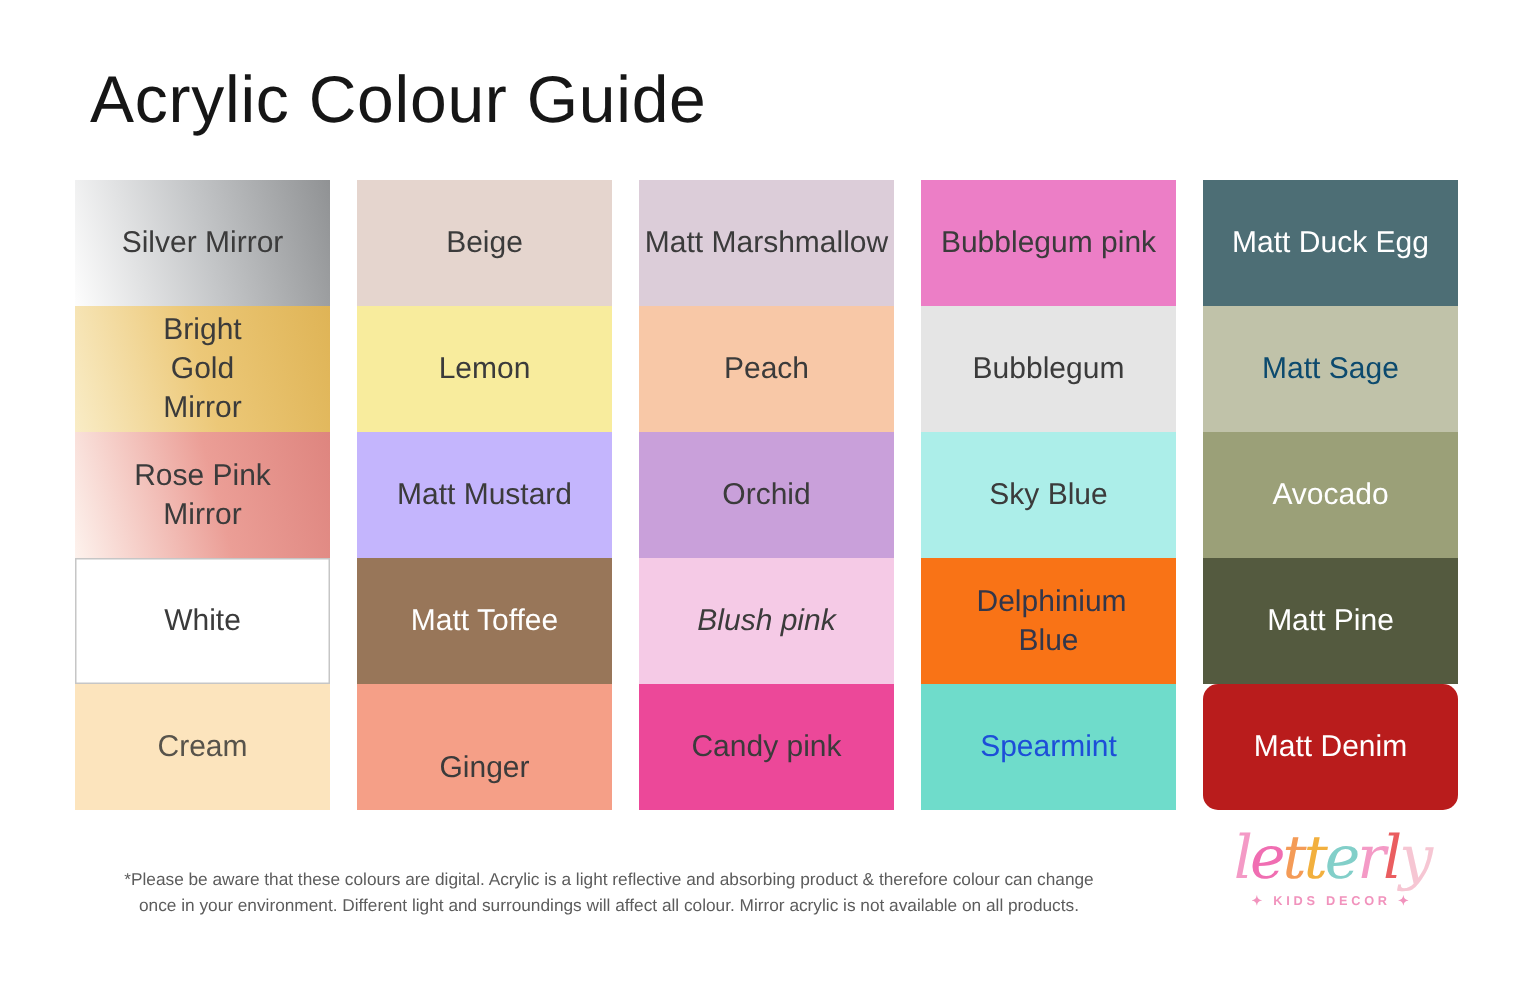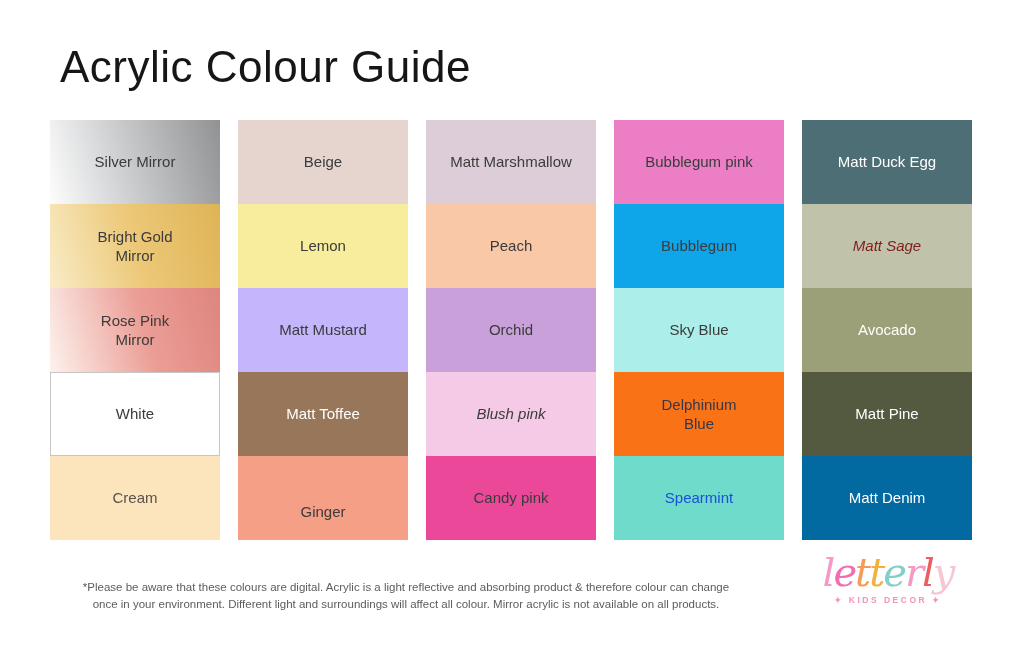--- a/index.html
+++ b/index.html
@@ -17,21 +17,21 @@
   }
   .colour-grid {
     position:absolute; left:50px; top:120px; width:922px; height:420px;
     display:flex; gap:18px;
   }
   .colour-column { flex:1; display:flex; flex-direction:column; }
   .swatch {
     height:84px; display:flex; align-items:center; justify-content:center;
     text-align:center;
   }
-  .swatch-label { font-size:15px; line-height:1.3; color:#3b3b3b; }
+  .swatch-label { font-size:20px; line-height:1.3; color:#3b3b3b; }
   .wrap-2 { max-width:96px; display:inline-block; }
   .bordered { border:1px solid #c6c6c6; }
   .disclaimer {
     position:absolute; left:70px; top:579px; width:672px;
     font-size:11.5px; line-height:1.45; color:#5c5c5c; text-align:center;
   }
   .logo {
     position:absolute; left:798px; top:550px; width:180px; text-align:center;
   }
   .logo-word {
@@ -100,48 +100,48 @@
     </div>
     <div class="swatch" style="background: #ec4899;">
       <span class="swatch-label" style="color: rgb(59, 59, 59);">Candy pink</span>
     </div>
   </div>
 
   <div class="colour-column">
     <div class="swatch" style="background: rgb(236, 126, 198);">
       <span class="swatch-label" style="color: rgb(59, 59, 59);">Bubblegum pink</span>
     </div>
-    <div class="swatch" style="background: #0ea5e9;">
+    <div class="swatch" style="background: #e5e5e5;">
       <span class="swatch-label" style="color: rgb(59, 59, 59);">Bubblegum</span>
     </div>
     <div class="swatch" style="background: rgb(172, 238, 233);">
       <span class="swatch-label" style="color: rgb(59, 59, 59);">Sky Blue</span>
     </div>
     <div class="swatch" style="background: #f97316;">
       <span class="swatch-label wrap-2" style="color: rgb(51, 55, 74);">Delphinium Blue</span>
     </div>
     <div class="swatch" style="background: rgb(111, 220, 203);">
       <span class="swatch-label" style="color: #1d4ed8;">Spearmint</span>
     </div>
   </div>
 
   <div class="colour-column">
     <div class="swatch" style="background: rgb(77, 110, 117);">
       <span class="swatch-label" style="color: rgb(255, 255, 255);">Matt Duck Egg</span>
     </div>
     <div class="swatch" style="background: rgb(192, 194, 169);">
-      <span class="swatch-label" style="color: #7f1d1d; font-style: italic;">Matt Sage</span>
+      <span class="swatch-label" style="color: #0c4a6e;">Matt Sage</span>
     </div>
     <div class="swatch" style="background: rgb(155, 160, 120);">
       <span class="swatch-label" style="color: rgb(255, 255, 255);">Avocado</span>
     </div>
     <div class="swatch" style="background: rgb(84, 90, 63);">
       <span class="swatch-label" style="color: rgb(255, 255, 255);">Matt Pine</span>
     </div>
-    <div class="swatch" style="background: #0369a1;">
+    <div class="swatch" style="background: #b91c1c; border-radius: 10px;">
       <span class="swatch-label" style="color: rgb(255, 255, 255);">Matt Denim</span>
     </div>
   </div>
 
 </div>
 
 <div class="disclaimer">
   <div>*Please be aware that these colours are digital. Acrylic is a light reflective and absorbing product &amp; therefore colour can change</div>
   <div>once in your environment. Different light and surroundings will affect all colour. Mirror acrylic is not available on all products.</div>
 </div>

